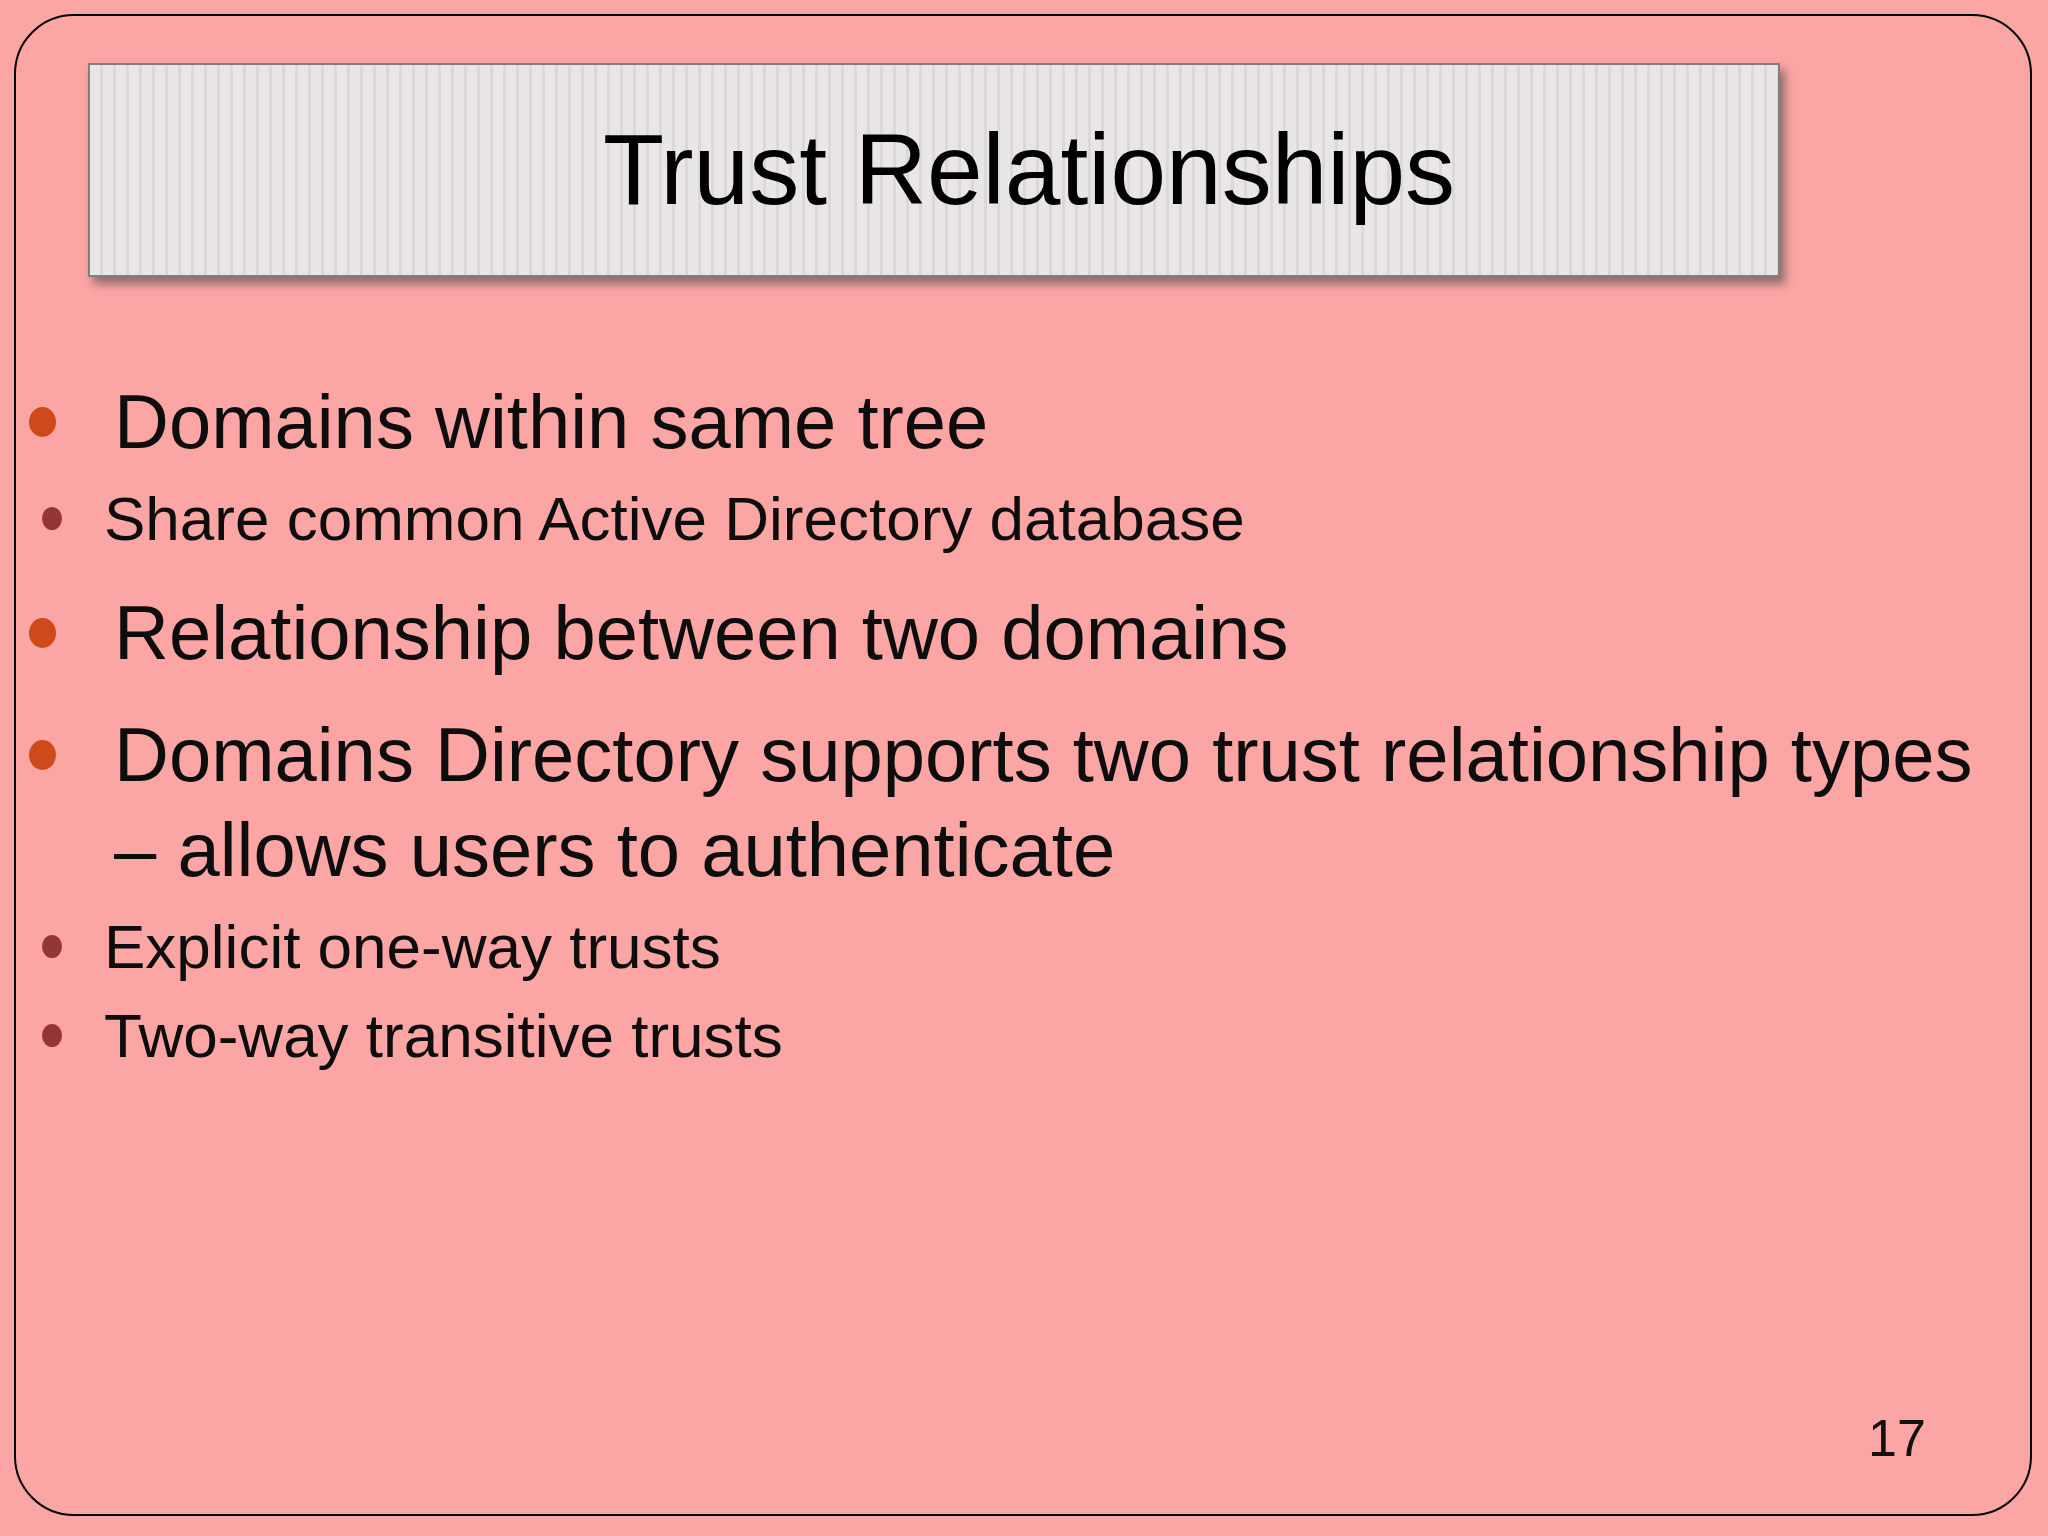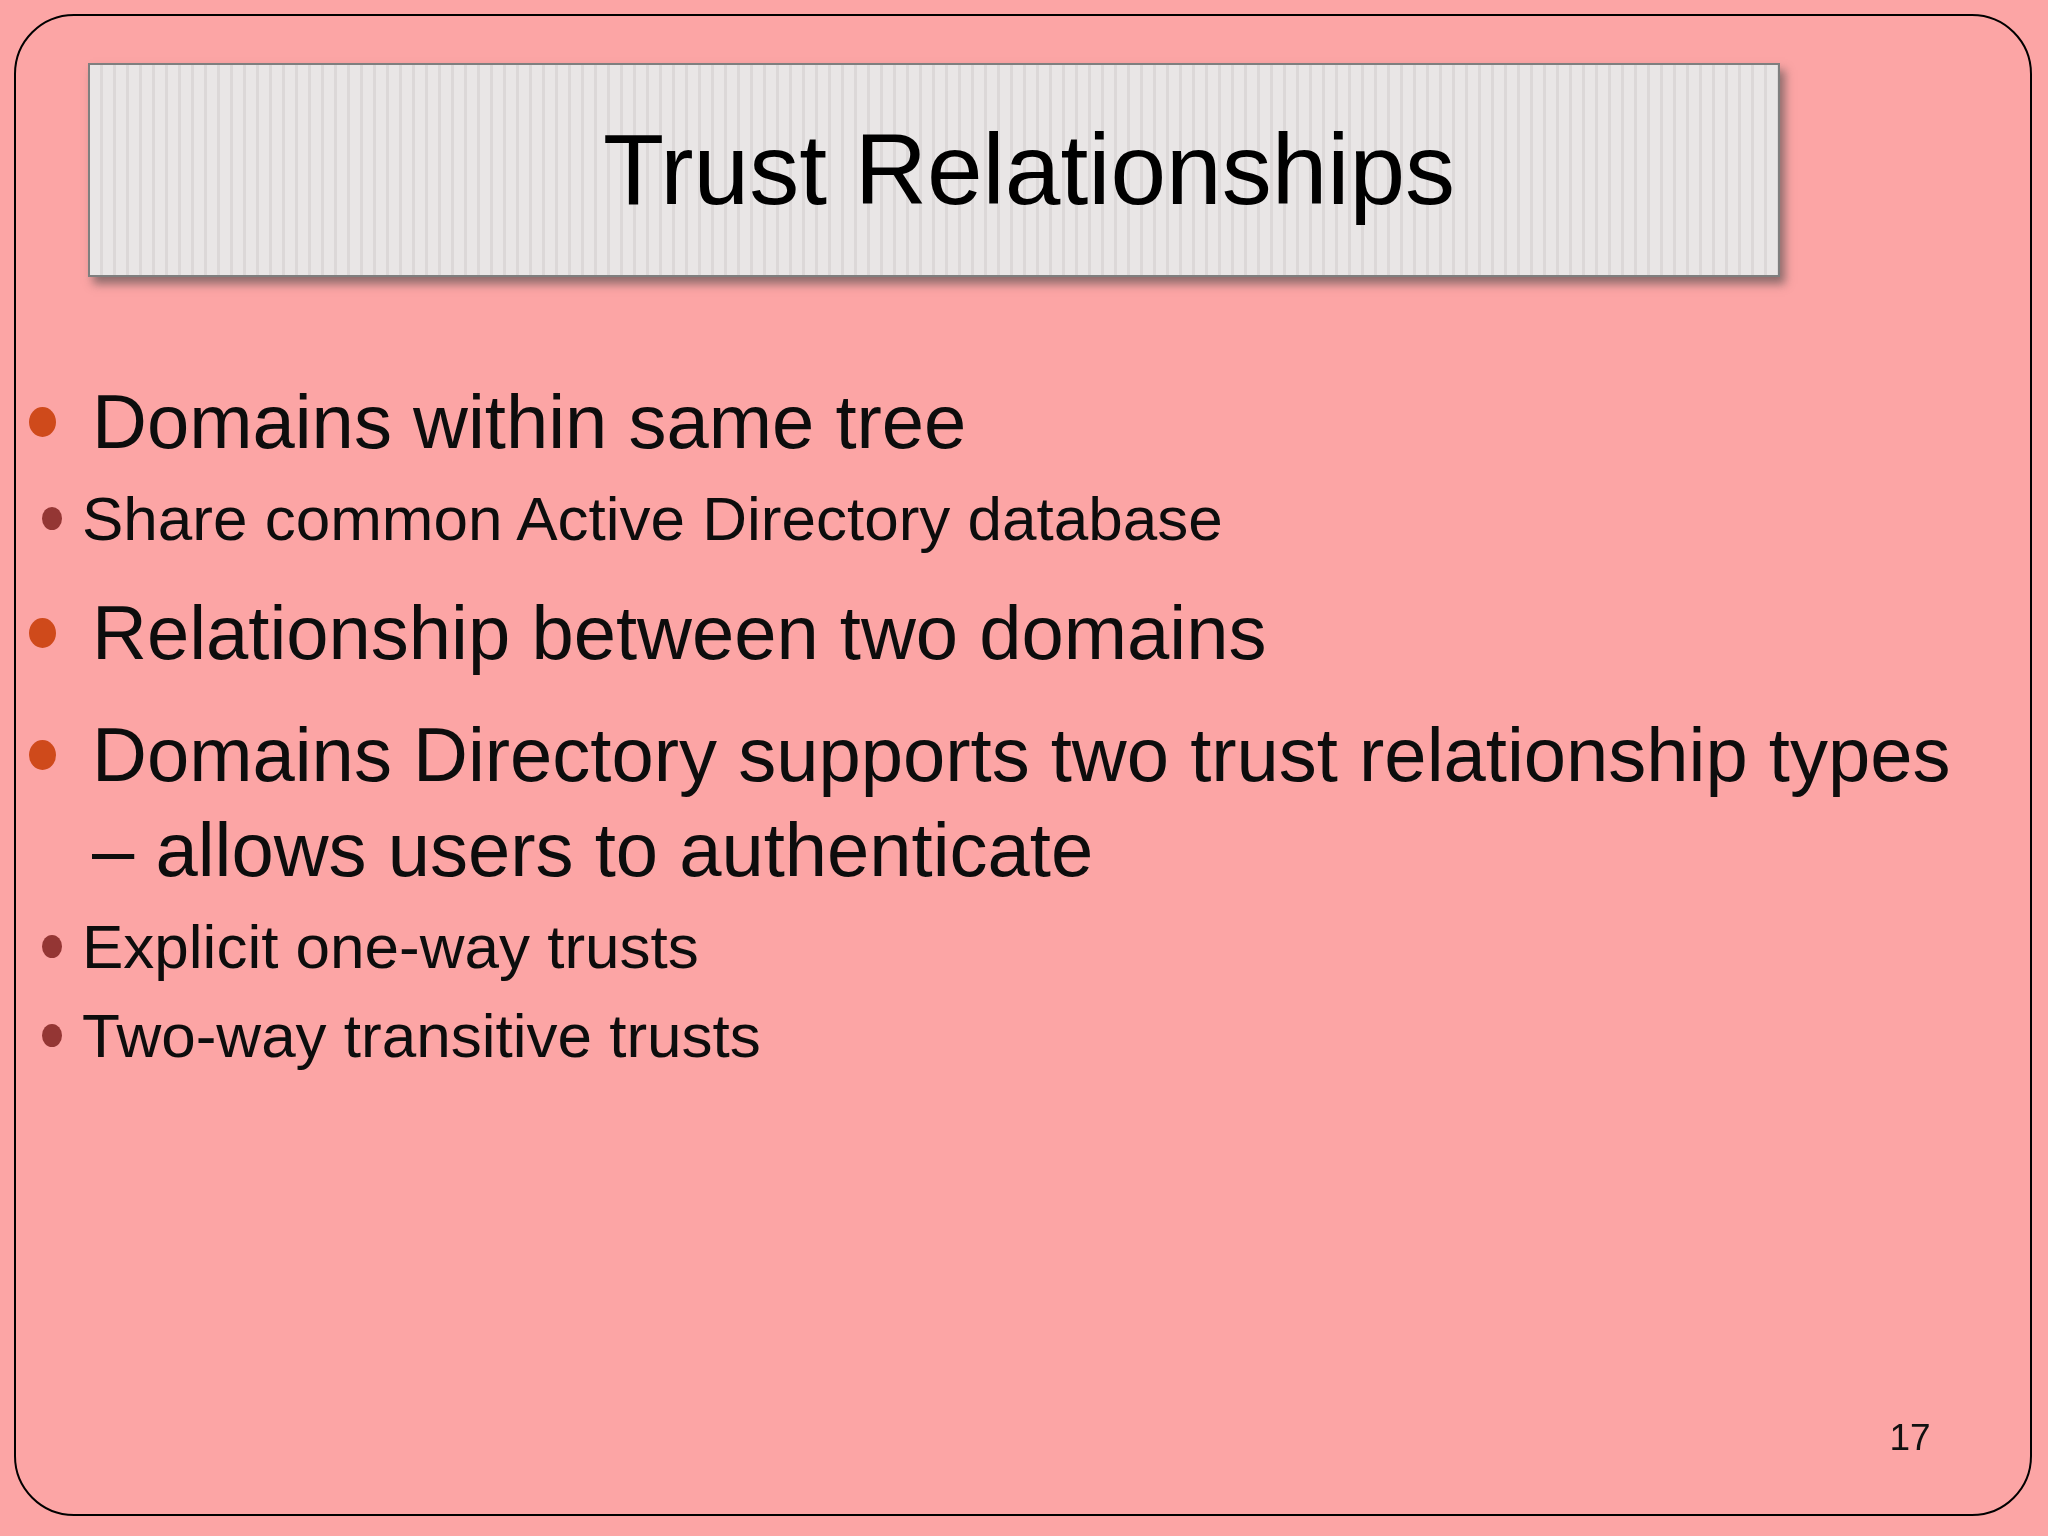--- a/index.html
+++ b/index.html
@@ -67,20 +67,21 @@
   .content {
     position: absolute;
     left: 0;
     top: 374px;
     width: 2048px;
   }
   .li {
     display: flex;
     align-items: flex-start;
     color: var(--c-text);
+    gap: 22px;
   }
   .li-l1 {
     padding-left: 29px;
     margin-top: 27px;
     font-size: 76px;
     line-height: 95px;
   }
   .li-l2 {
     padding-left: 42px;
     margin-top: 11px;
@@ -107,22 +108,22 @@
     background: var(--c-b2);
   }
   .li-text {
     white-space: pre-line;
   }
   .page-number {
     position: absolute;
     left: 1868px;
     top: 1412px;
     width: 84px;
-    text-align: center;
-    font-size: 37px;
+    text-align: left;
+    font-size: 52px;
     line-height: 52px;
     color: #111111;
   }
 </style>
 </head>
 <body>
 
 <div class="slide">
 
   <div class="frame"></div>

